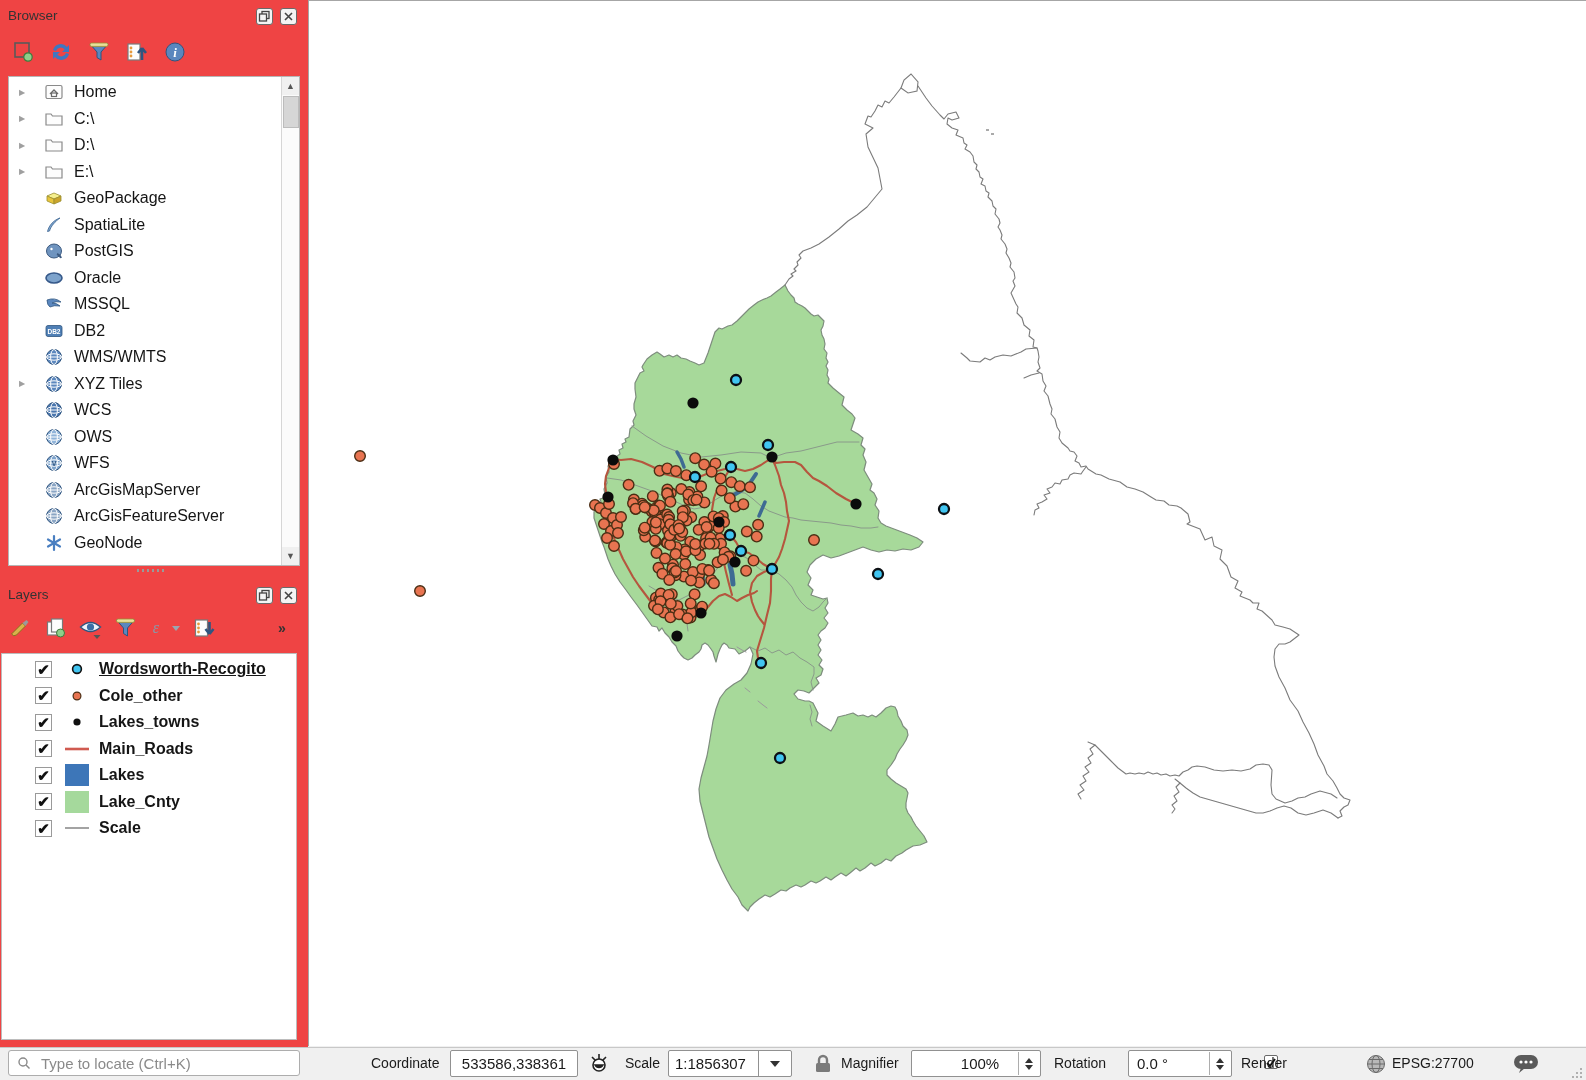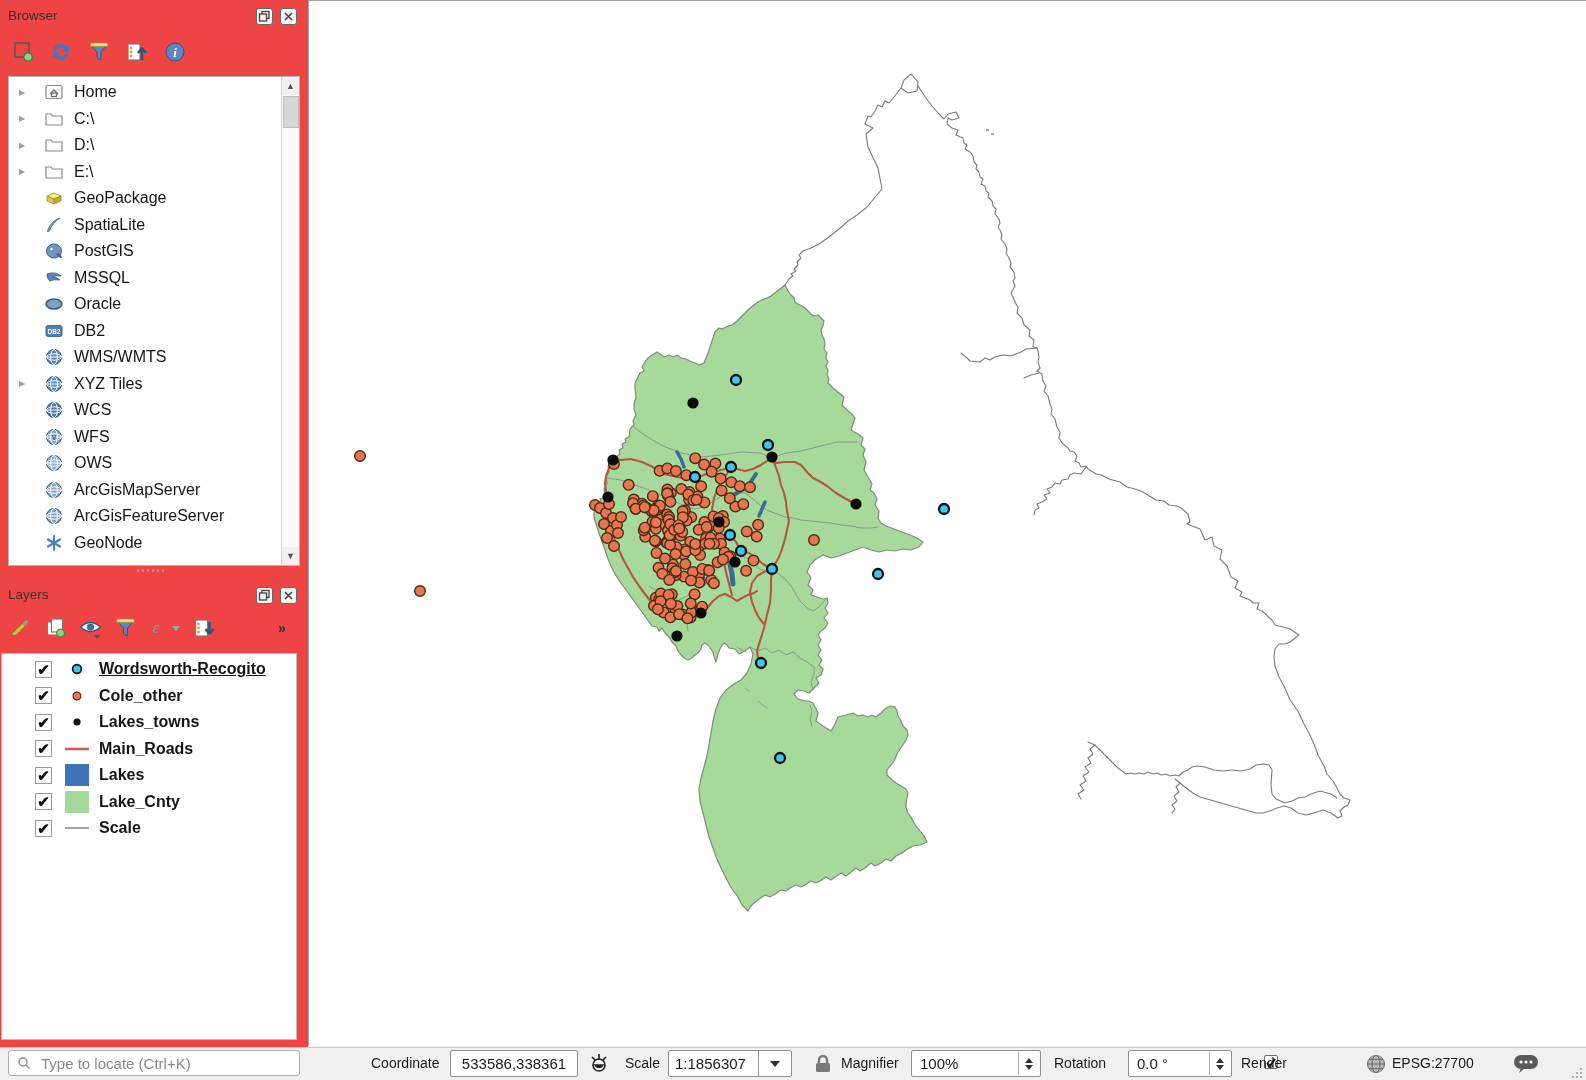--- a/index.html
+++ b/index.html
@@ -131,33 +131,33 @@
             <circle cx="7.5" cy="8" r="1.2" fill="#fff"></circle>
             <path d="M13 13 q3 1 4 4" stroke="#3c5a80" stroke-width="2" fill="none"></path>
           </svg>
         </span>
         <span class="tlb">PostGIS</span>
       </div>
 <div class="trow">
         <span class="tar"></span>
         <span class="tic">
           <svg width="20" height="20" viewBox="0 0 20 20">
+            <ellipse cx="10" cy="10" rx="8" ry="5" fill="#7da3cc" stroke="#36598a" stroke-width="1.6"></ellipse>
+          </svg>
+        </span>
+        <span class="tlb">Oracle</span>
+      </div>
+<div class="trow">
+        <span class="tar"></span>
+        <span class="tic">
+          <svg width="20" height="20" viewBox="0 0 20 20">
             <path d="M3 6 q8 -3 14 2 q-5 -1 -9 1 q5 0 8 3 q-6 -1 -10 1 q-3 -2 -3 -7 Z" fill="#5b87be" stroke="#2f5580" stroke-width="0.8"></path>
           </svg>
         </span>
         <span class="tlb">MSSQL</span>
-      </div>
-<div class="trow">
-        <span class="tar"></span>
-        <span class="tic">
-          <svg width="20" height="20" viewBox="0 0 20 20">
-            <ellipse cx="10" cy="10" rx="8" ry="5" fill="#7da3cc" stroke="#36598a" stroke-width="1.6"></ellipse>
-          </svg>
-        </span>
-        <span class="tlb">Oracle</span>
       </div>
 <div class="trow">
         <span class="tar"></span>
         <span class="tic">
           <svg width="20" height="20" viewBox="0 0 20 20">
             <rect x="2" y="4.5" width="16" height="11" rx="2" fill="#4f7fb5" stroke="#2f5580" stroke-width="0.8"></rect>
             <text x="10" y="13" font-size="6.5" fill="#fff" text-anchor="middle" font-family="Liberation Sans" font-weight="bold">DB2</text>
           </svg>
         </span>
         <span class="tlb">DB2</span>
@@ -190,45 +190,45 @@
         <span class="tar"></span>
         <span class="tic">
           <svg width="20" height="20" viewBox="0 0 20 20">
             <circle cx="10" cy="10" r="7.5" fill="#4a76ad" stroke="#2f5580" stroke-width="1"></circle>
             <ellipse cx="10" cy="10" rx="3.4" ry="7.5" fill="none" stroke="#ffffff" stroke-width="1"></ellipse>
             <ellipse cx="10" cy="10" rx="7.5" ry="3.2" fill="none" stroke="#ffffff" stroke-width="1"></ellipse>
             <line x1="2.5" y1="10" x2="17.5" y2="10" stroke="#fff" stroke-width="1"></line>
           </svg>
         </span>
         <span class="tlb">WCS</span>
+      </div>
+<div class="trow">
+        <span class="tar"></span>
+        <span class="tic">
+          <svg width="20" height="20" viewBox="0 0 20 20">
+            <circle cx="10" cy="10" r="7.5" fill="#8fb3d9" stroke="#2f5580" stroke-width="1"></circle>
+            <ellipse cx="10" cy="10" rx="3.4" ry="7.5" fill="none" stroke="#ffffff" stroke-width="1"></ellipse>
+            <ellipse cx="10" cy="10" rx="7.5" ry="3.2" fill="none" stroke="#ffffff" stroke-width="1"></ellipse>
+            <line x1="2.5" y1="10" x2="17.5" y2="10" stroke="#fff" stroke-width="1"></line>
+          </svg>
+        </span>
+        <span class="tlb">OWS</span>
       </div>
 <div class="trow">
         <span class="tar"></span>
         <span class="tic">
           <svg width="20" height="20" viewBox="0 0 20 20">
             <circle cx="10" cy="10" r="7.5" fill="#7da3cc" stroke="#2f5580" stroke-width="1"></circle>
             <ellipse cx="10" cy="10" rx="3.4" ry="7.5" fill="none" stroke="#ffffff" stroke-width="1"></ellipse>
             <ellipse cx="10" cy="10" rx="7.5" ry="3.2" fill="none" stroke="#ffffff" stroke-width="1"></ellipse>
             <line x1="2.5" y1="10" x2="17.5" y2="10" stroke="#fff" stroke-width="1"></line>
             <text x="10" y="13" font-size="7" fill="#2f5580" text-anchor="middle" font-family="Liberation Sans" font-weight="bold">V</text>
           </svg>
         </span>
         <span class="tlb">WFS</span>
-      </div>
-<div class="trow">
-        <span class="tar"></span>
-        <span class="tic">
-          <svg width="20" height="20" viewBox="0 0 20 20">
-            <circle cx="10" cy="10" r="7.5" fill="#8fb3d9" stroke="#2f5580" stroke-width="1"></circle>
-            <ellipse cx="10" cy="10" rx="3.4" ry="7.5" fill="none" stroke="#ffffff" stroke-width="1"></ellipse>
-            <ellipse cx="10" cy="10" rx="7.5" ry="3.2" fill="none" stroke="#ffffff" stroke-width="1"></ellipse>
-            <line x1="2.5" y1="10" x2="17.5" y2="10" stroke="#fff" stroke-width="1"></line>
-          </svg>
-        </span>
-        <span class="tlb">OWS</span>
       </div>
 <div class="trow">
         <span class="tar"></span>
         <span class="tic">
           <svg width="20" height="20" viewBox="0 0 20 20">
             <circle cx="10" cy="10" r="7.5" fill="#8aa5c4" stroke="#2f5580" stroke-width="1"></circle>
             <ellipse cx="10" cy="10" rx="3.4" ry="7.5" fill="none" stroke="#ffffff" stroke-width="1"></ellipse>
             <ellipse cx="10" cy="10" rx="7.5" ry="3.2" fill="none" stroke="#ffffff" stroke-width="1"></ellipse>
             <line x1="2.5" y1="10" x2="17.5" y2="10" stroke="#fff" stroke-width="1"></line>
           </svg>
@@ -648,21 +648,21 @@
      <span style="margin-left:6px;">1:1856307</span>
      <div style="position:absolute;right:0;top:0;bottom:0;width:33px;border-left:1px solid #919191;display:flex;align-items:center;justify-content:center;">
         <div style="width:0;height:0;border-left:5px solid transparent;border-right:5px solid transparent;border-top:6px solid #333;"></div>
       </div>
   </div>
   <svg style="position:absolute;left:812px;top:5px;" width="22" height="22" viewBox="0 0 22 22">
       <rect x="4" y="10" width="14" height="9" rx="1.5" fill="#7a7a7a"></rect>
       <path d="M7 10 V7 a4 4 0 0 1 8 0 v3" fill="none" stroke="#7a7a7a" stroke-width="2.4"></path>
     </svg>
   <div class="slb" style="left:841px;">Magnifier</div>
-  <div class="sb" style="left:911px;width:130px;">
+  <div class="sb" style="left:911px;width:130px;justify-content:center;">
       <span style="margin-left:8px;">100%</span>
       <div class="spin">
         <div class="up"></div>
         <div class="dn"></div>
       </div>
     </div>
   <div class="slb" style="left:1054px;">Rotation</div>
   <div class="sb" style="left:1128px;width:104px;">
       <span style="margin-left:8px;">0.0 °</span>
       <div class="spin">

